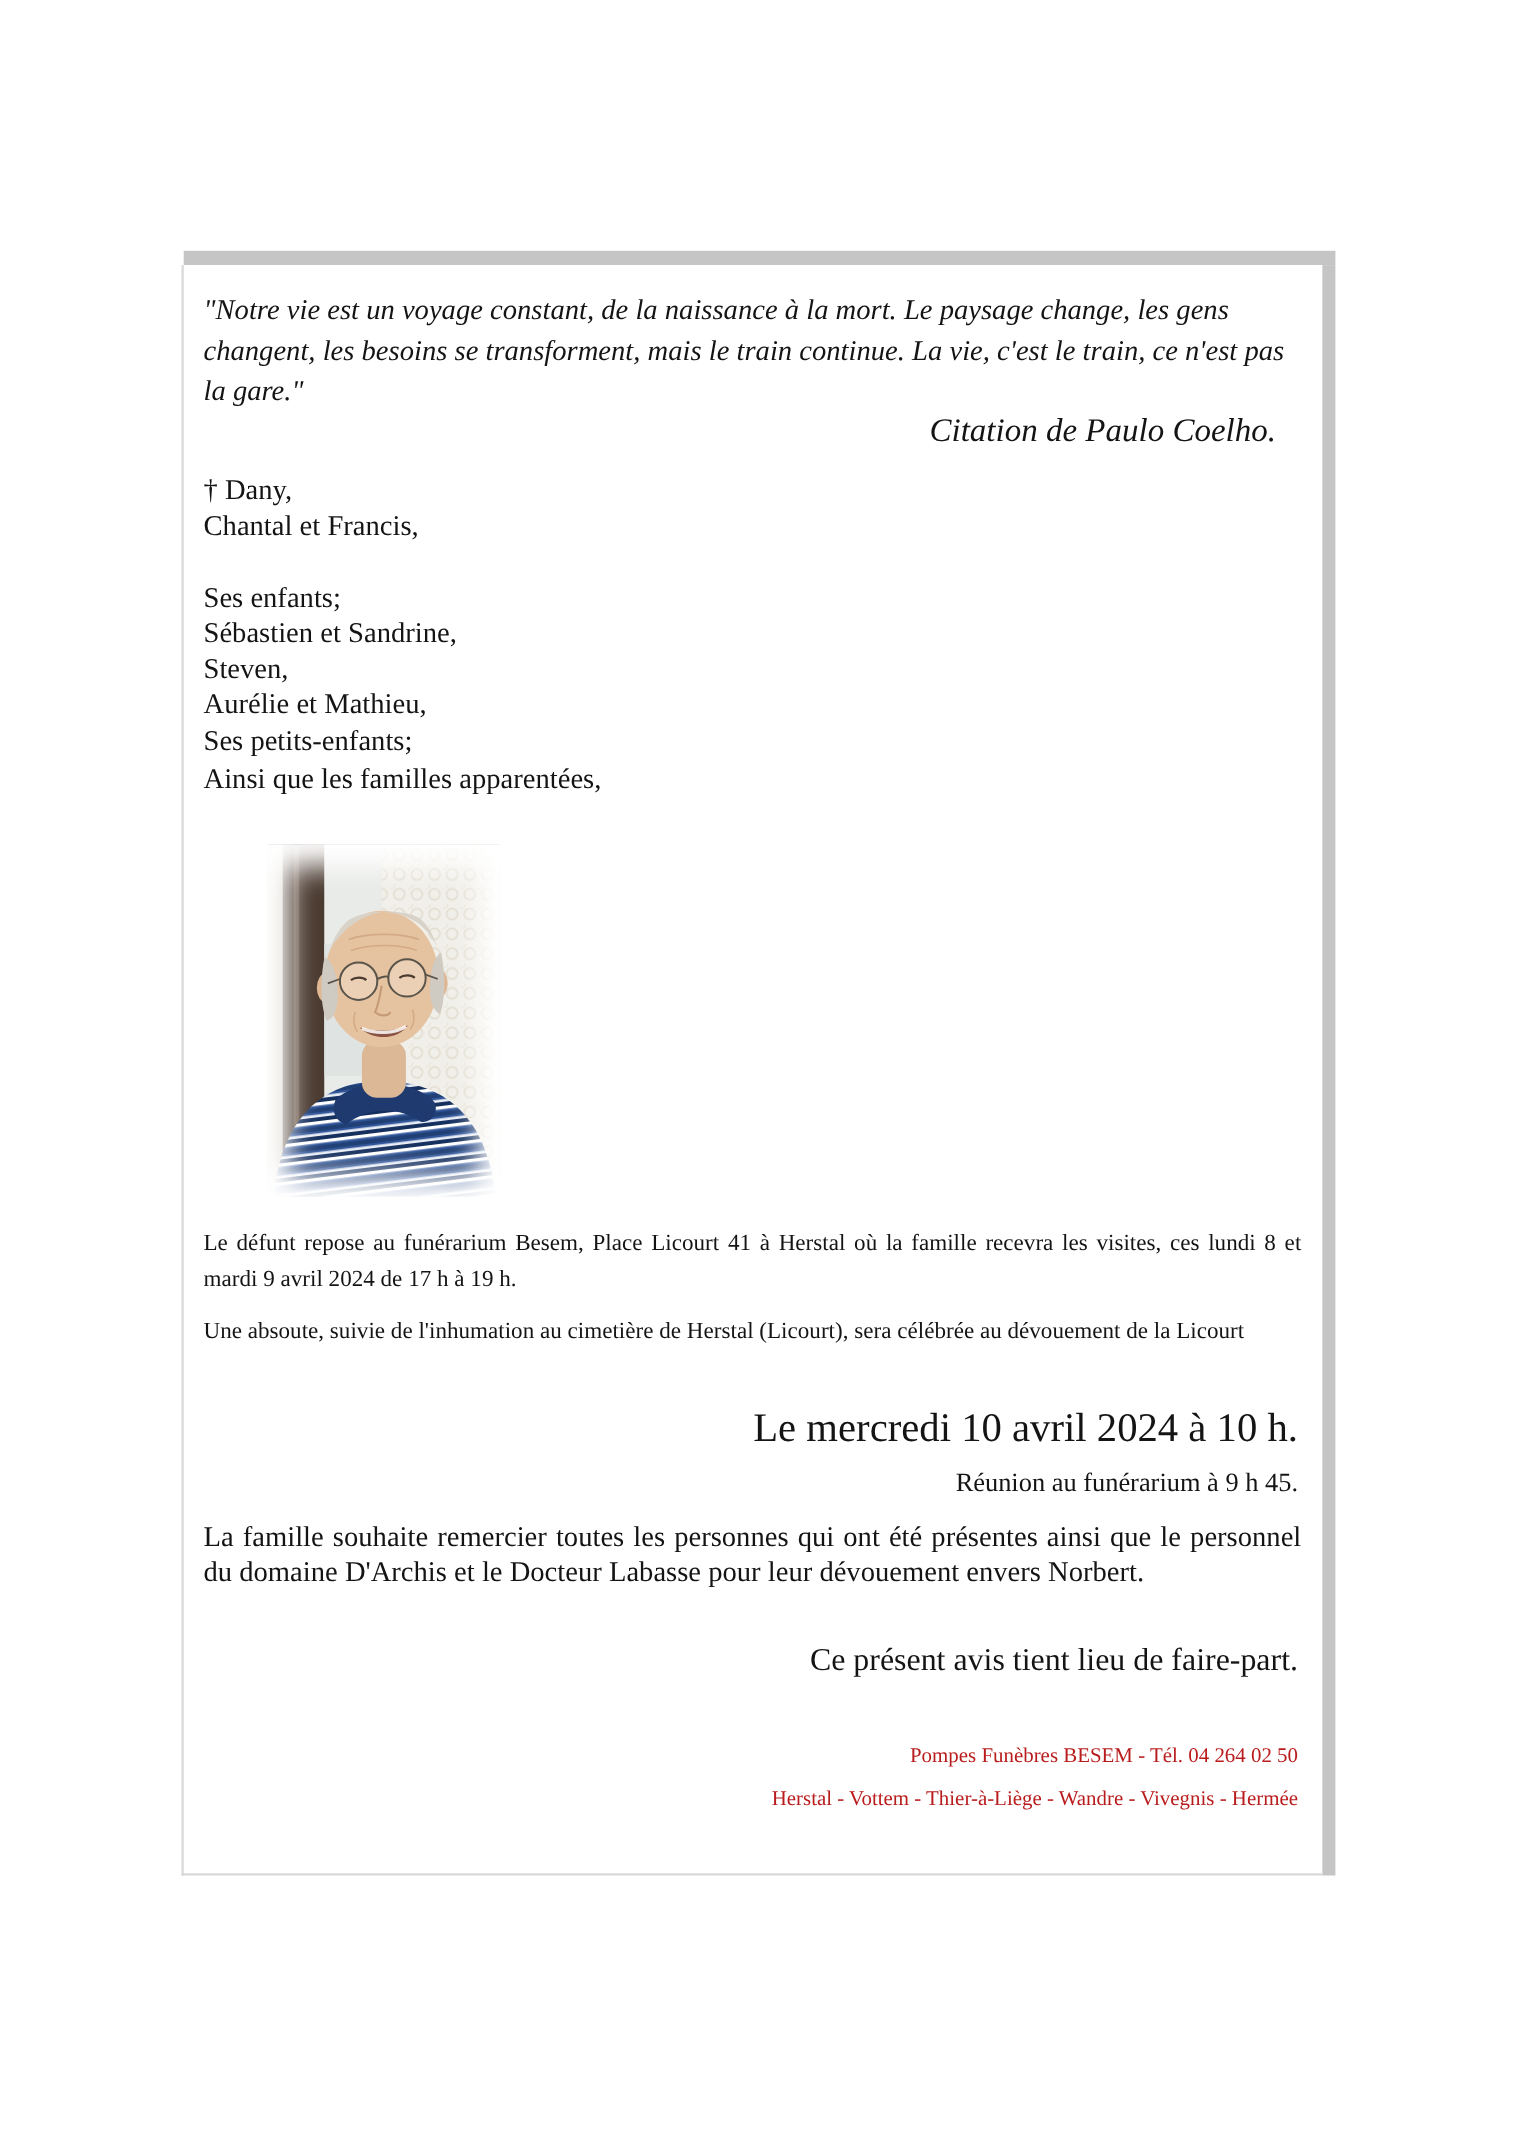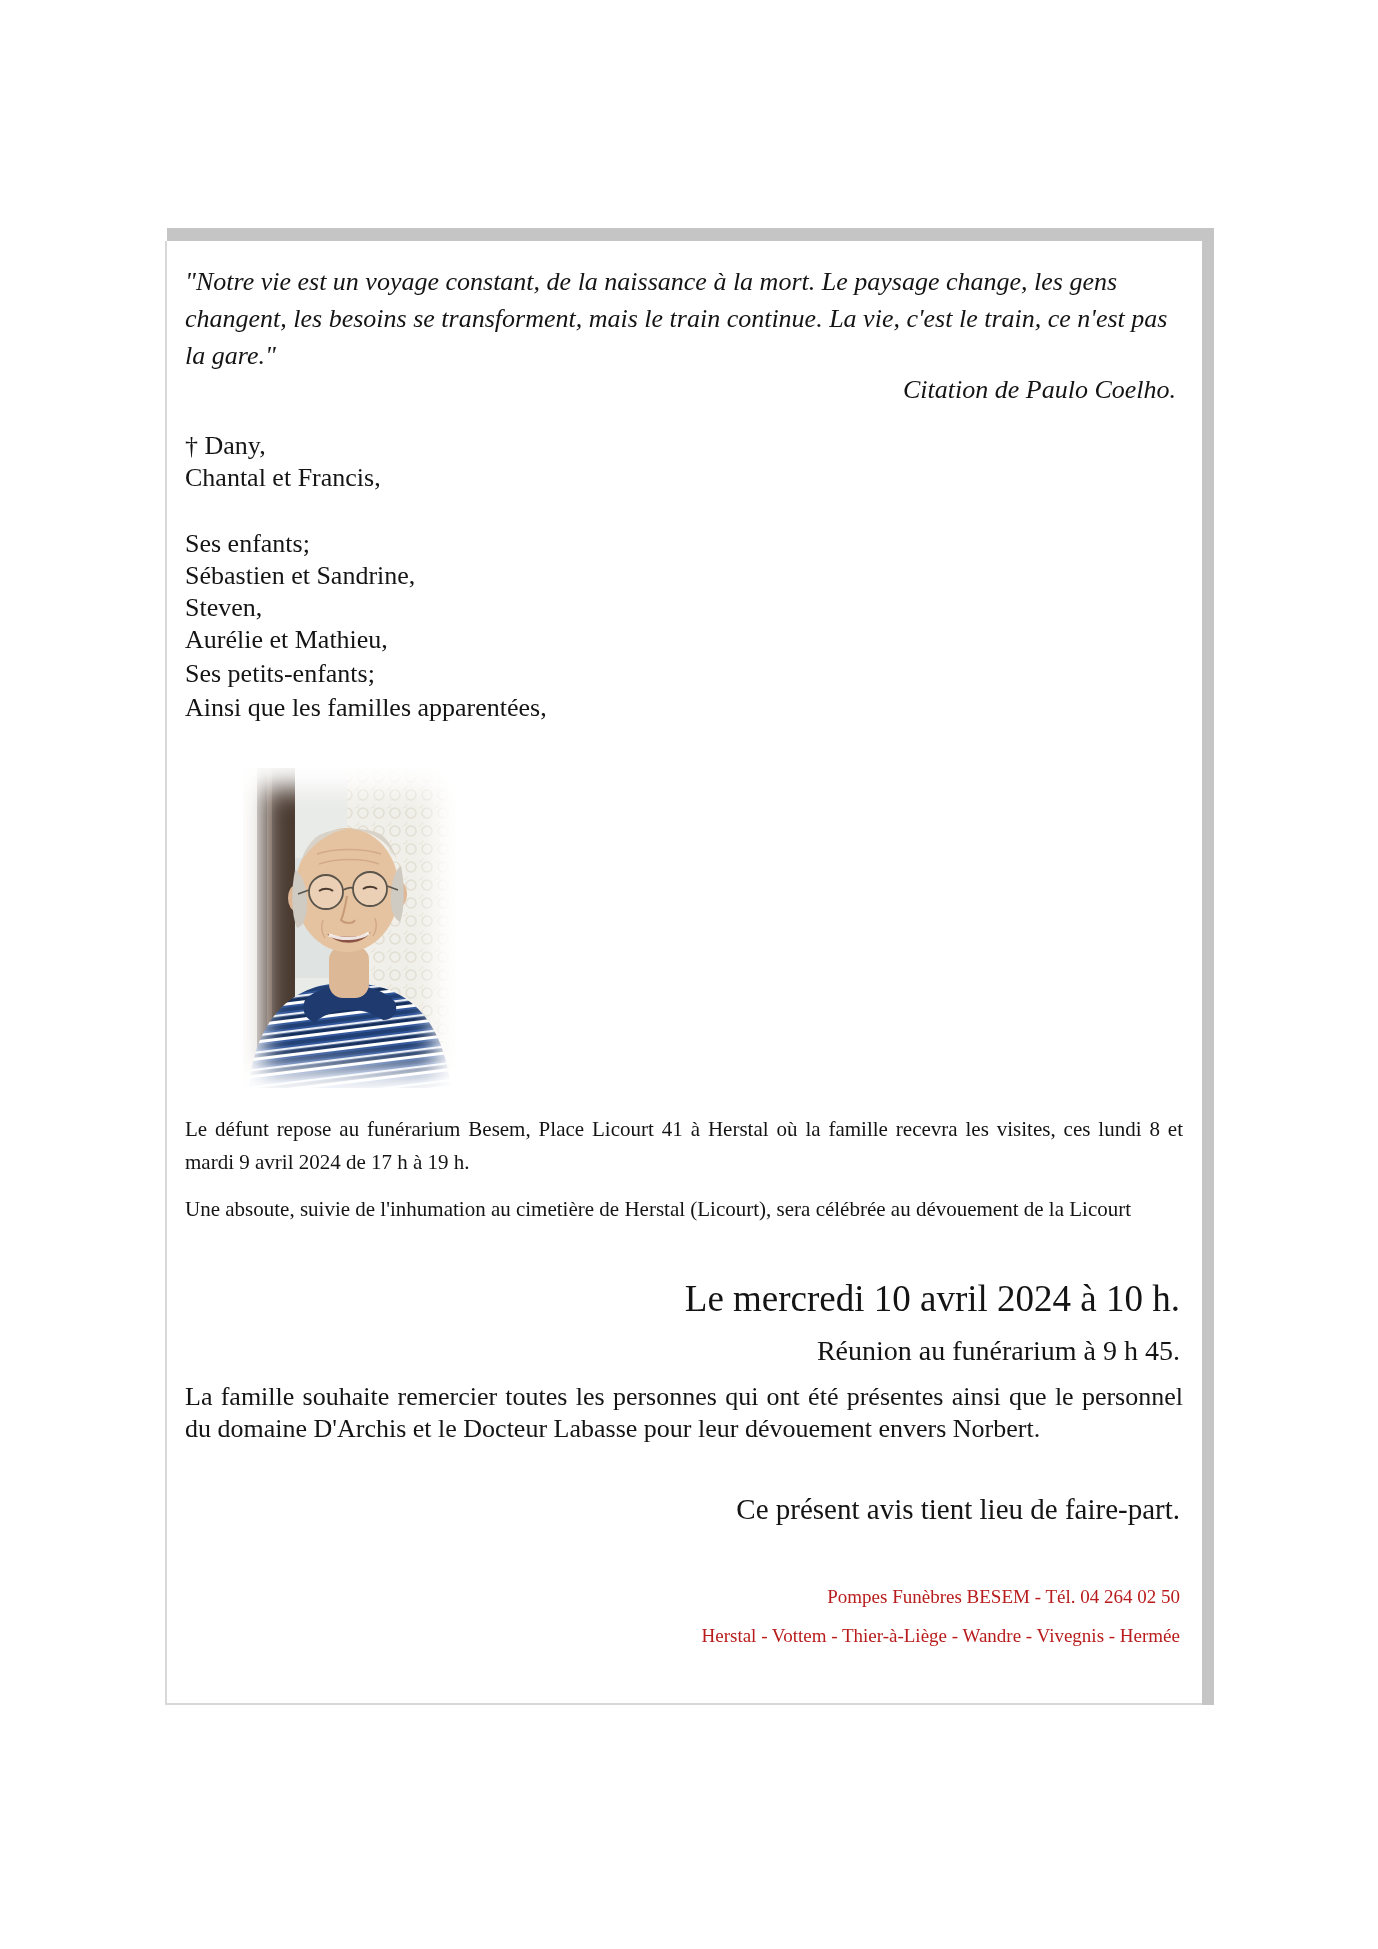--- a/index.html
+++ b/index.html
@@ -9,35 +9,35 @@
     -webkit-font-smoothing:antialiased;
   }
   .shadow-top{position:absolute;left:167px;top:228px;width:1047px;height:13px;background:#c5c5c5;}
   .shadow-right{position:absolute;left:1202px;top:241px;width:12px;height:1464px;background:#c5c5c5;}
   .page{
     position:absolute;left:165px;top:241px;width:1035px;height:1462px;background:#ffffff;
     border-left:2px solid #d8d8d8;border-bottom:2px solid #d8d8d8;
   }
   .abs{position:absolute;}
   .quote{left:18px;top:22px;width:998px;font-style:italic;font-size:26px;line-height:37px;text-align:left;}
-  .citation{left:18px;top:134px;right:26px;font-style:italic;font-size:26px;text-align:right;}
+  .citation{left:18px;top:134px;right:42px;font-style:italic;font-size:30px;text-align:right;}
   .nameline{left:18px;width:700px;font-size:26px;line-height:32px;text-align:left;}
   .rightlabel{left:18px;right:20px;font-size:26px;line-height:32px;text-align:left;}
   .announce{left:18px;right:22px;font-size:26px;text-align:center;}
   .photo-wrap{left:76px;top:527px;width:212px;height:320px;}
   .photo-fade{position:absolute;inset:0;box-shadow:inset 0 0 26px 20px #ffffff;}
   .identity{left:320px;top:650px;width:700px;text-align:center;}
   .civ-title{font-size:21px;letter-spacing:1px;}
   .deceased-name{margin-top:22px;font-size:50px;font-weight:bold;line-height:52px;}
   .widower{margin-top:22px;font-size:27px;font-weight:bold;}
   .dates{margin-top:16px;font-size:26px;}
   .para{left:18px;width:998px;font-size:21px;line-height:33px;text-align:justify;}
   .center-line{left:18px;right:22px;text-align:right;}
   .ceremony-date{font-size:37px;}
-  .meeting{font-size:28px;}
+  .meeting{font-size:24px;}
   .thanks{left:18px;width:998px;font-size:26px;line-height:32px;text-align:justify;}
   .notice{font-size:29px;}
   .footer-line{font-size:19px;color:#b91c1c;}
 </style>
 </head>
 <body>
 
 <div class="shadow-top"></div>
 <div class="shadow-right"></div>
 

